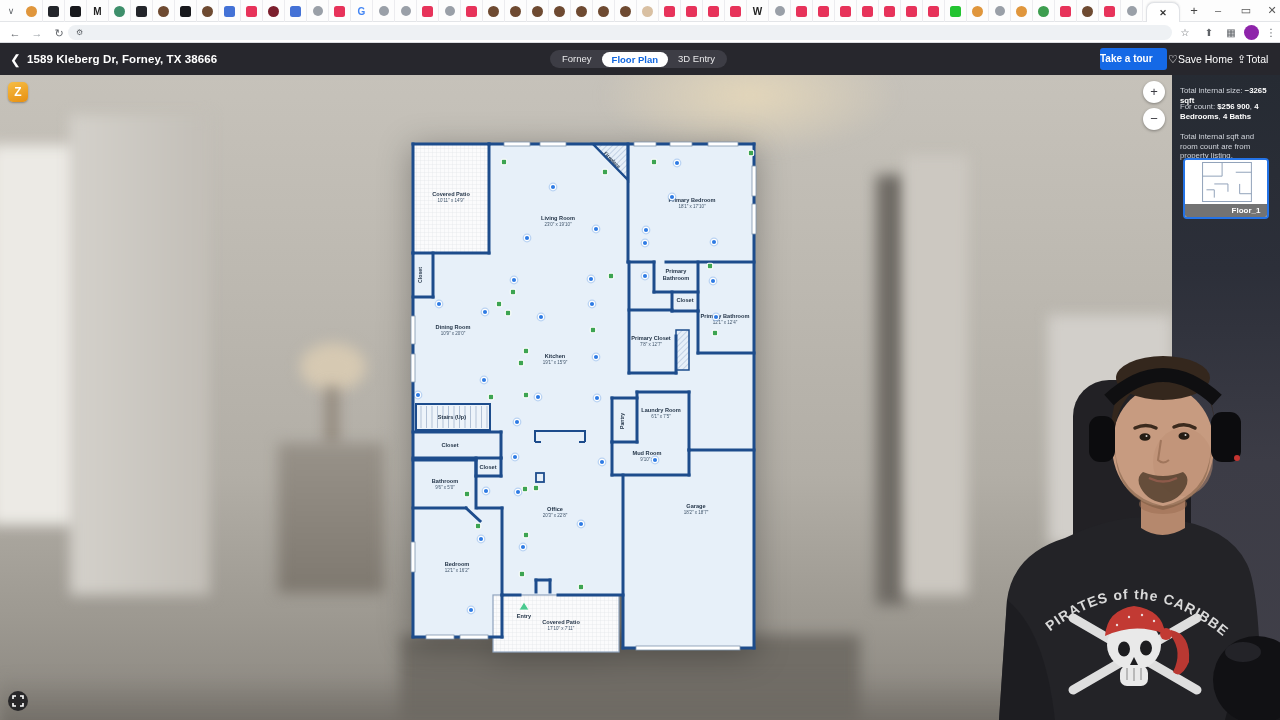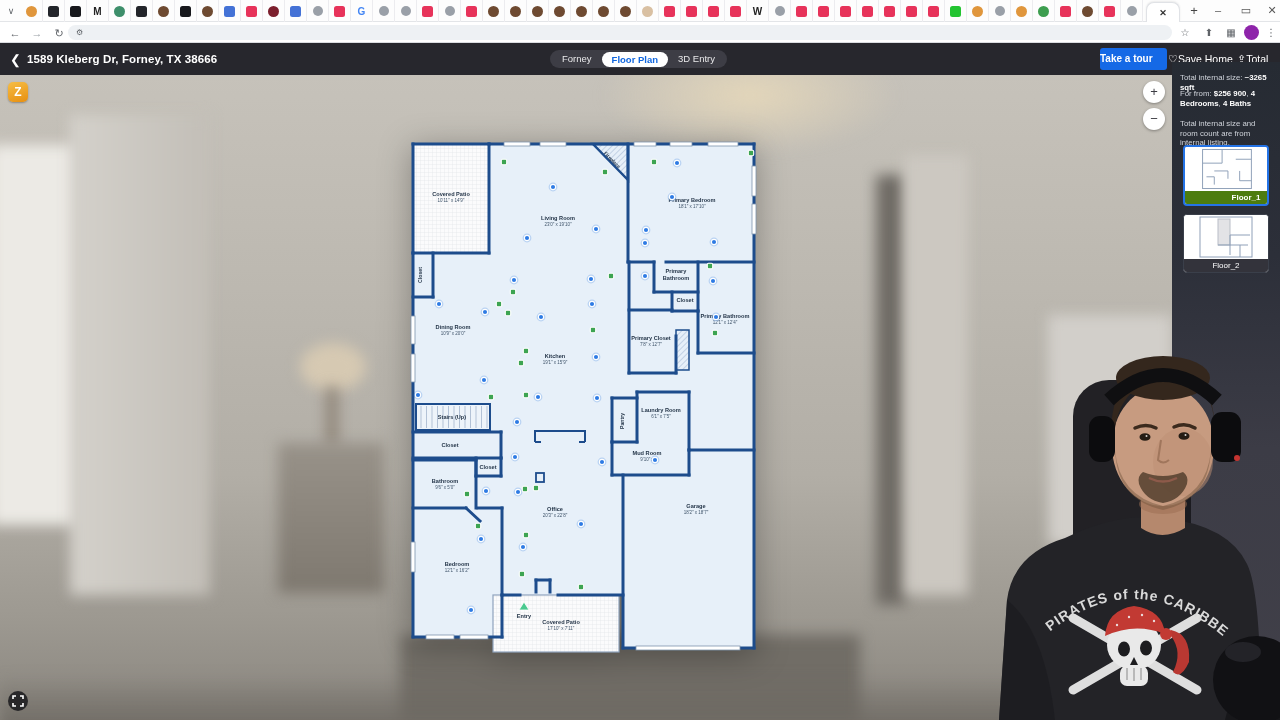--- a/index.html
+++ b/index.html
@@ -46,28 +46,28 @@
     background:linear-gradient(180deg,#c6c2ba 0%,#bdb9b1 30%,#b2aea6 62%,#9d9991 84%,#8a867f 100%);}
   .blurly{position:absolute;filter:blur(7px);}
   
   #plan-svg{left:408px;top:140px;filter:drop-shadow(0 5px 16px rgba(0,0,0,.30));}
   #zoom-in,#zoom-out{left:1143px;width:22px;height:22px;border-radius:50%;background:#fff;box-shadow:0 1px 3px rgba(0,0,0,.35);color:#3c3c43;font-size:13px;text-align:center;line-height:21px;}
   #zoom-in{top:81px;} #zoom-out{top:108px;}
   #logo-badge{left:8px;top:82px;width:20px;height:20px;border-radius:5px;background:linear-gradient(160deg,#f6bd45,#e78f10);box-shadow:0 1px 2px rgba(0,0,0,.3);color:#fff;font-weight:bold;font-size:12px;text-align:center;line-height:20px;}
   #fs-btn{left:8px;top:691px;width:20px;height:20px;border-radius:50%;background:rgba(25,25,28,.85);}
 
   
-  #sidebar{left:1172px;top:62px;width:108px;height:645px;background:linear-gradient(180deg,#262b33 0%,#2c2f39 30%,#3c3c46 60%,#414049 100%);}
+  #sidebar{left:1172px;top:75px;width:108px;height:645px;background:linear-gradient(180deg,#262b33 0%,#2c2f39 30%,#3c3c46 60%,#414049 100%);}
   .sb-txt{position:absolute;left:8px;width:94px;color:#cfd3da;font-size:7.8px;line-height:1.25;}
   .sb-b{color:#fff;font-weight:bold;}
   .fl-card{position:absolute;left:11px;width:86px;border-radius:4px;overflow:hidden;background:#fff;}
   .fl-thumb{width:100%;background:#fff;display:block;}
   .fl-label{height:13px;font-size:8px;color:#fff;text-align:center;line-height:13px;}
   #fl1{top:83px;border:2px solid #2473e6;}
-  #fl1 .fl-label{background:#4d7c0f;font-weight:bold;padding-left:40px;}
+  #fl1 .fl-label{background:#737373;font-weight:bold;padding-left:40px;}
   #fl2{top:152px;border:1px solid #3a3f4a;}
   #fl2 .fl-label{background:#33333b;}
 
   
   #webcam{left:985px;top:300px;}
 </style>
 </head>
 <body>
 <div id="stage">
 
@@ -628,42 +628,32 @@
     <svg width="20" height="20" viewBox="0 0 20 20">
       <path d="M5 8V5h3M12 5h3v3M15 12v3h-3M8 15H5v-3" stroke="#fff" stroke-width="1.6" fill="none"></path>
     </svg>
   </div>
 
   <div class="abs" id="sidebar">
     <div class="sb-txt" style="top:11px">
       <span>Total internal size: </span><span class="sb-b">~3265 sqft</span>
     </div>
     <div class="sb-txt" style="top:27px">
-      <span>For from: </span><span class="sb-b">$256 900</span><span>, </span><span class="sb-b">4 Bedrooms</span><span>, </span><span class="sb-b">4 Baths</span>
+      <span>For count: </span><span class="sb-b">$256 900</span><span>, </span><span class="sb-b">4 Bedrooms</span><span>, </span><span class="sb-b">4 Baths</span>
     </div>
-    <div class="sb-txt" style="top:57px">Total internal size and room count are from internal listing.</div>
+    <div class="sb-txt" style="top:57px">Total internal sqft and room count are from property listing.</div>
 
     <div class="fl-card" id="fl1">
       <svg class="fl-thumb" height="44" viewBox="0 0 84 44">
         <g stroke="#8fa0b8" stroke-width="1" fill="none">
           <rect x="18" y="2" width="50" height="40"></rect>
             <path d="M18 16h20M38 2v14M30 24h14v8M52 12h16M56 24v10h12M22 30h8v8"></path>
         </g>
       </svg>
       <div class="fl-label">Floor_1</div>
-    </div>
-    <div class="fl-card" id="fl2">
-      <svg class="fl-thumb" height="44" viewBox="0 0 84 44">
-        <rect x="34" y="4" width="12" height="26" fill="#e3e3e6" stroke="#b9bec7"></rect>
-        <g stroke="#8fa0b8" stroke-width="1" fill="none">
-          <rect x="16" y="2" width="52" height="40"></rect>
-            <path d="M46 20h20M46 20v20M34 30h30M56 30v12"></path>
-        </g>
-      </svg>
-      <div class="fl-label">Floor_2</div>
     </div>
   </div>
 
   <svg class="abs" id="webcam" width="295" height="420" viewBox="0 0 295 420">
     <rect x="88" y="80" width="118" height="340" rx="36" fill="#1a1a1e" opacity="0.96"></rect>
 
     <g>
       <path d="M14,420 L22,300 Q28,254 80,238 Q132,212 180,218 Q244,226 262,264 Q276,292 276,420 Z" fill="#232327"></path>
       <path d="M14,420 L22,300 Q60,330 70,420 Z" fill="#1b1b1f" opacity="0.7"></path>
       <path d="M88,318 L212,390 M212,318 L88,390" stroke="#dedede" stroke-width="9" stroke-linecap="round"></path>

